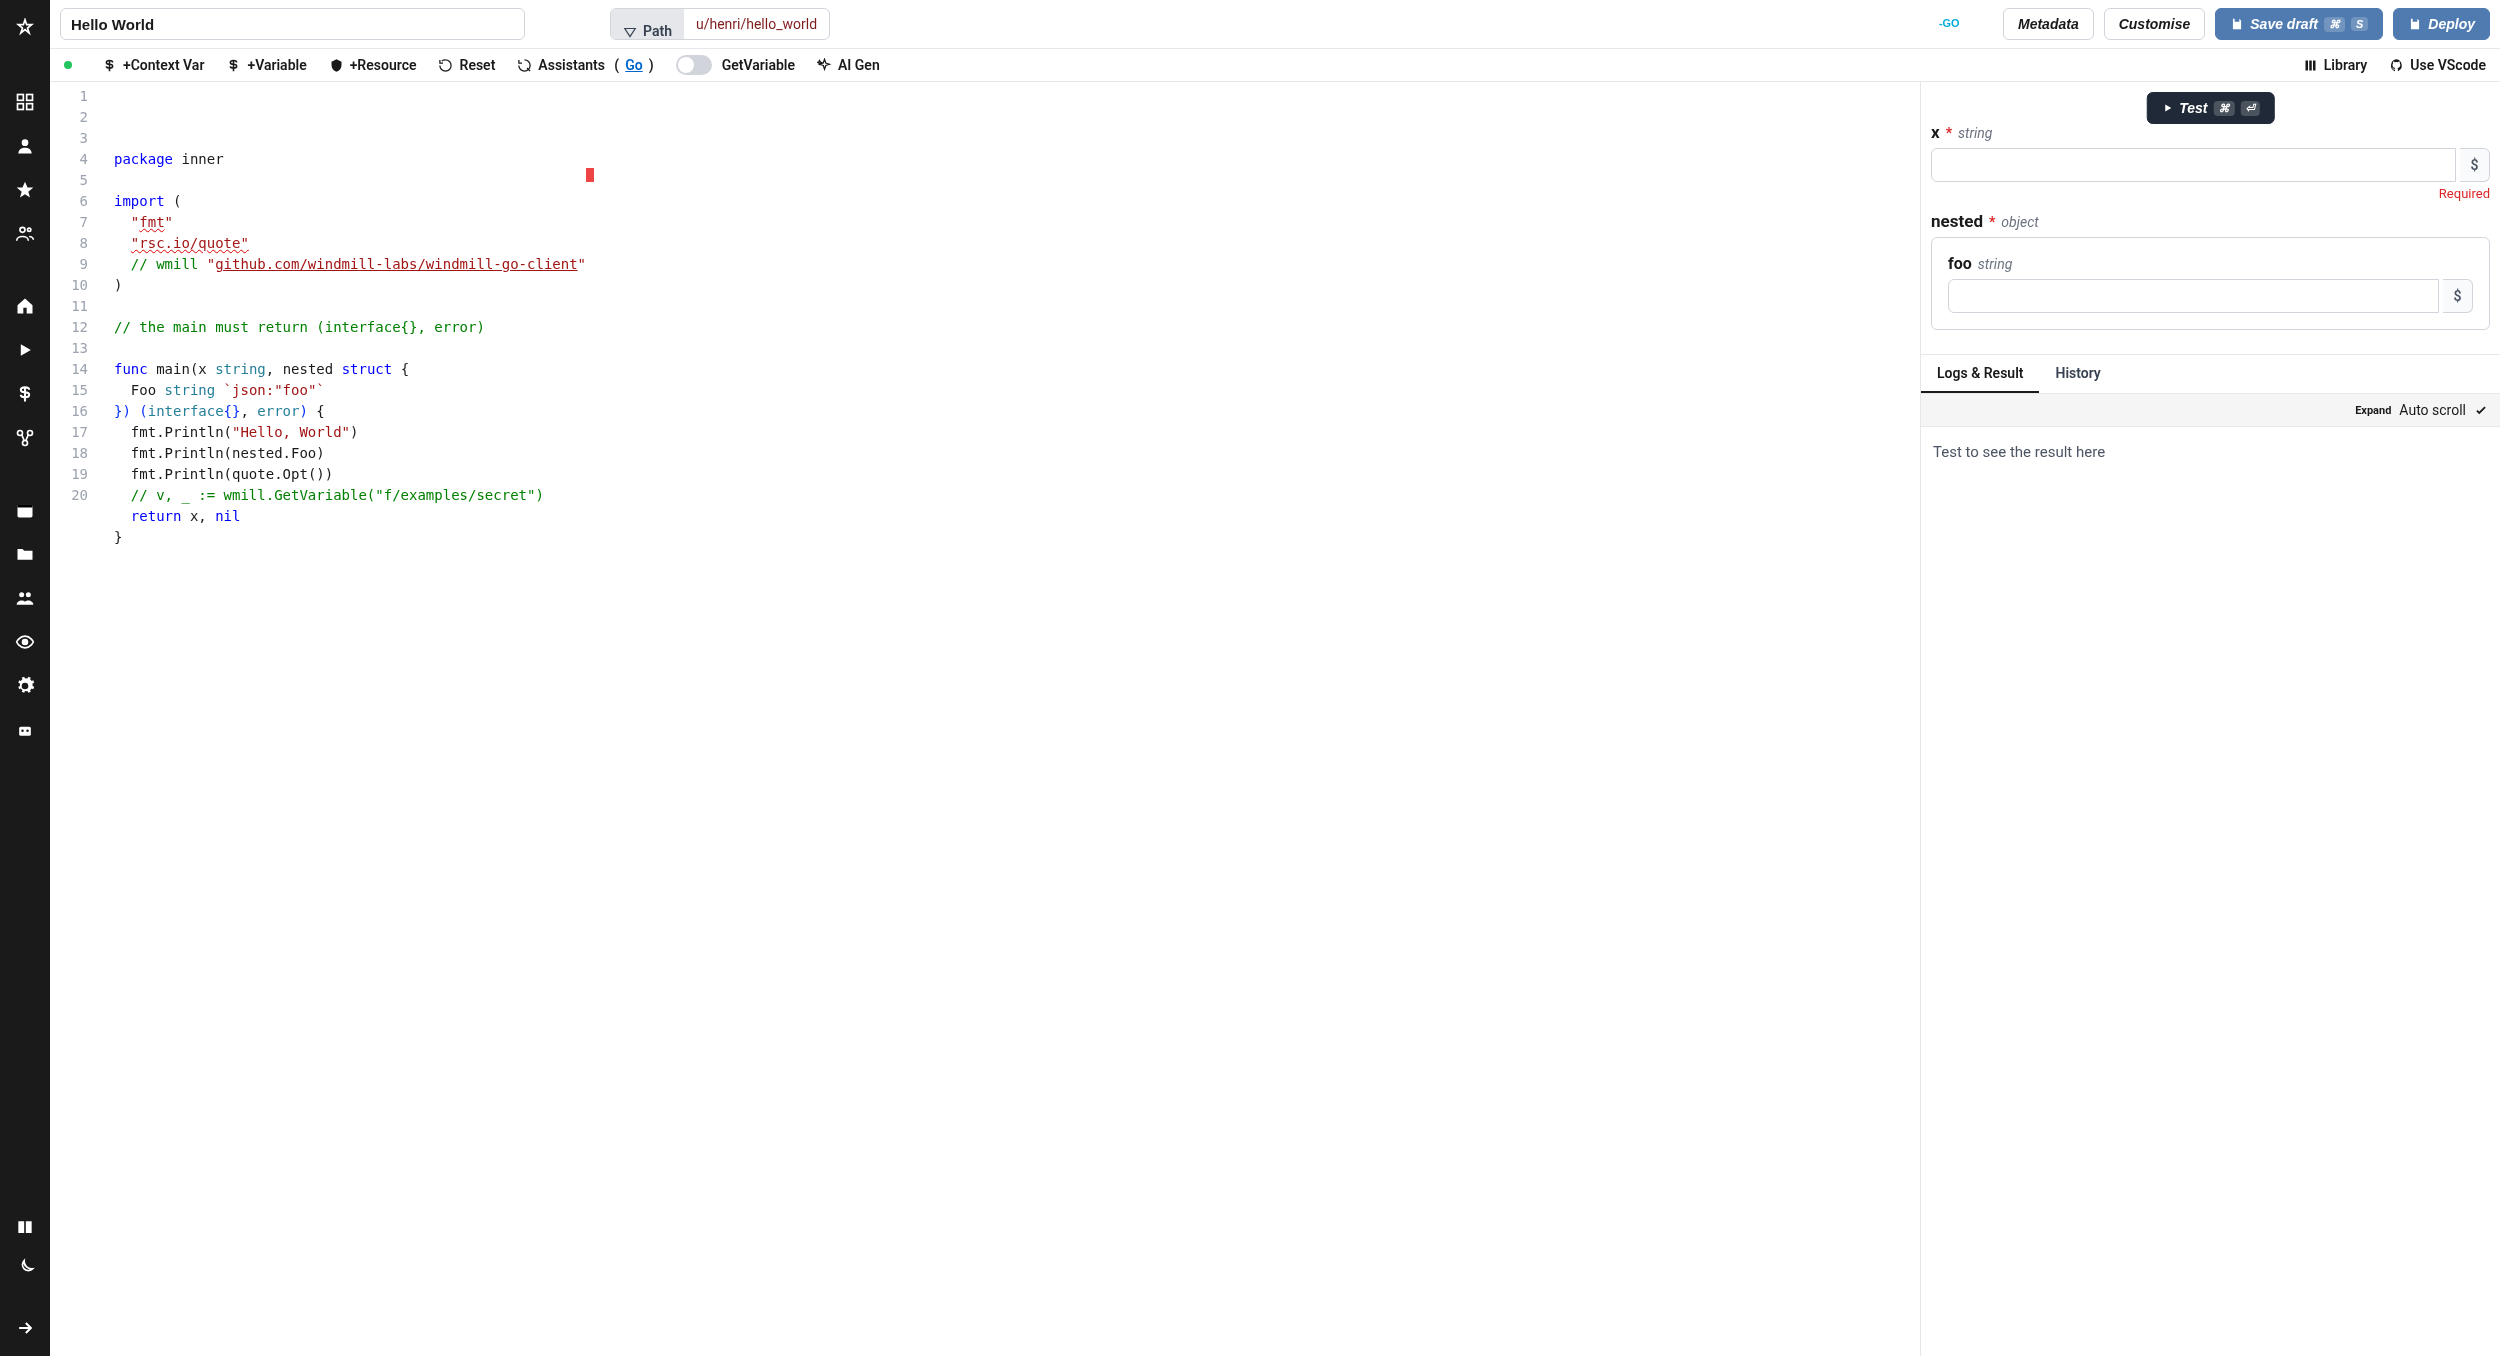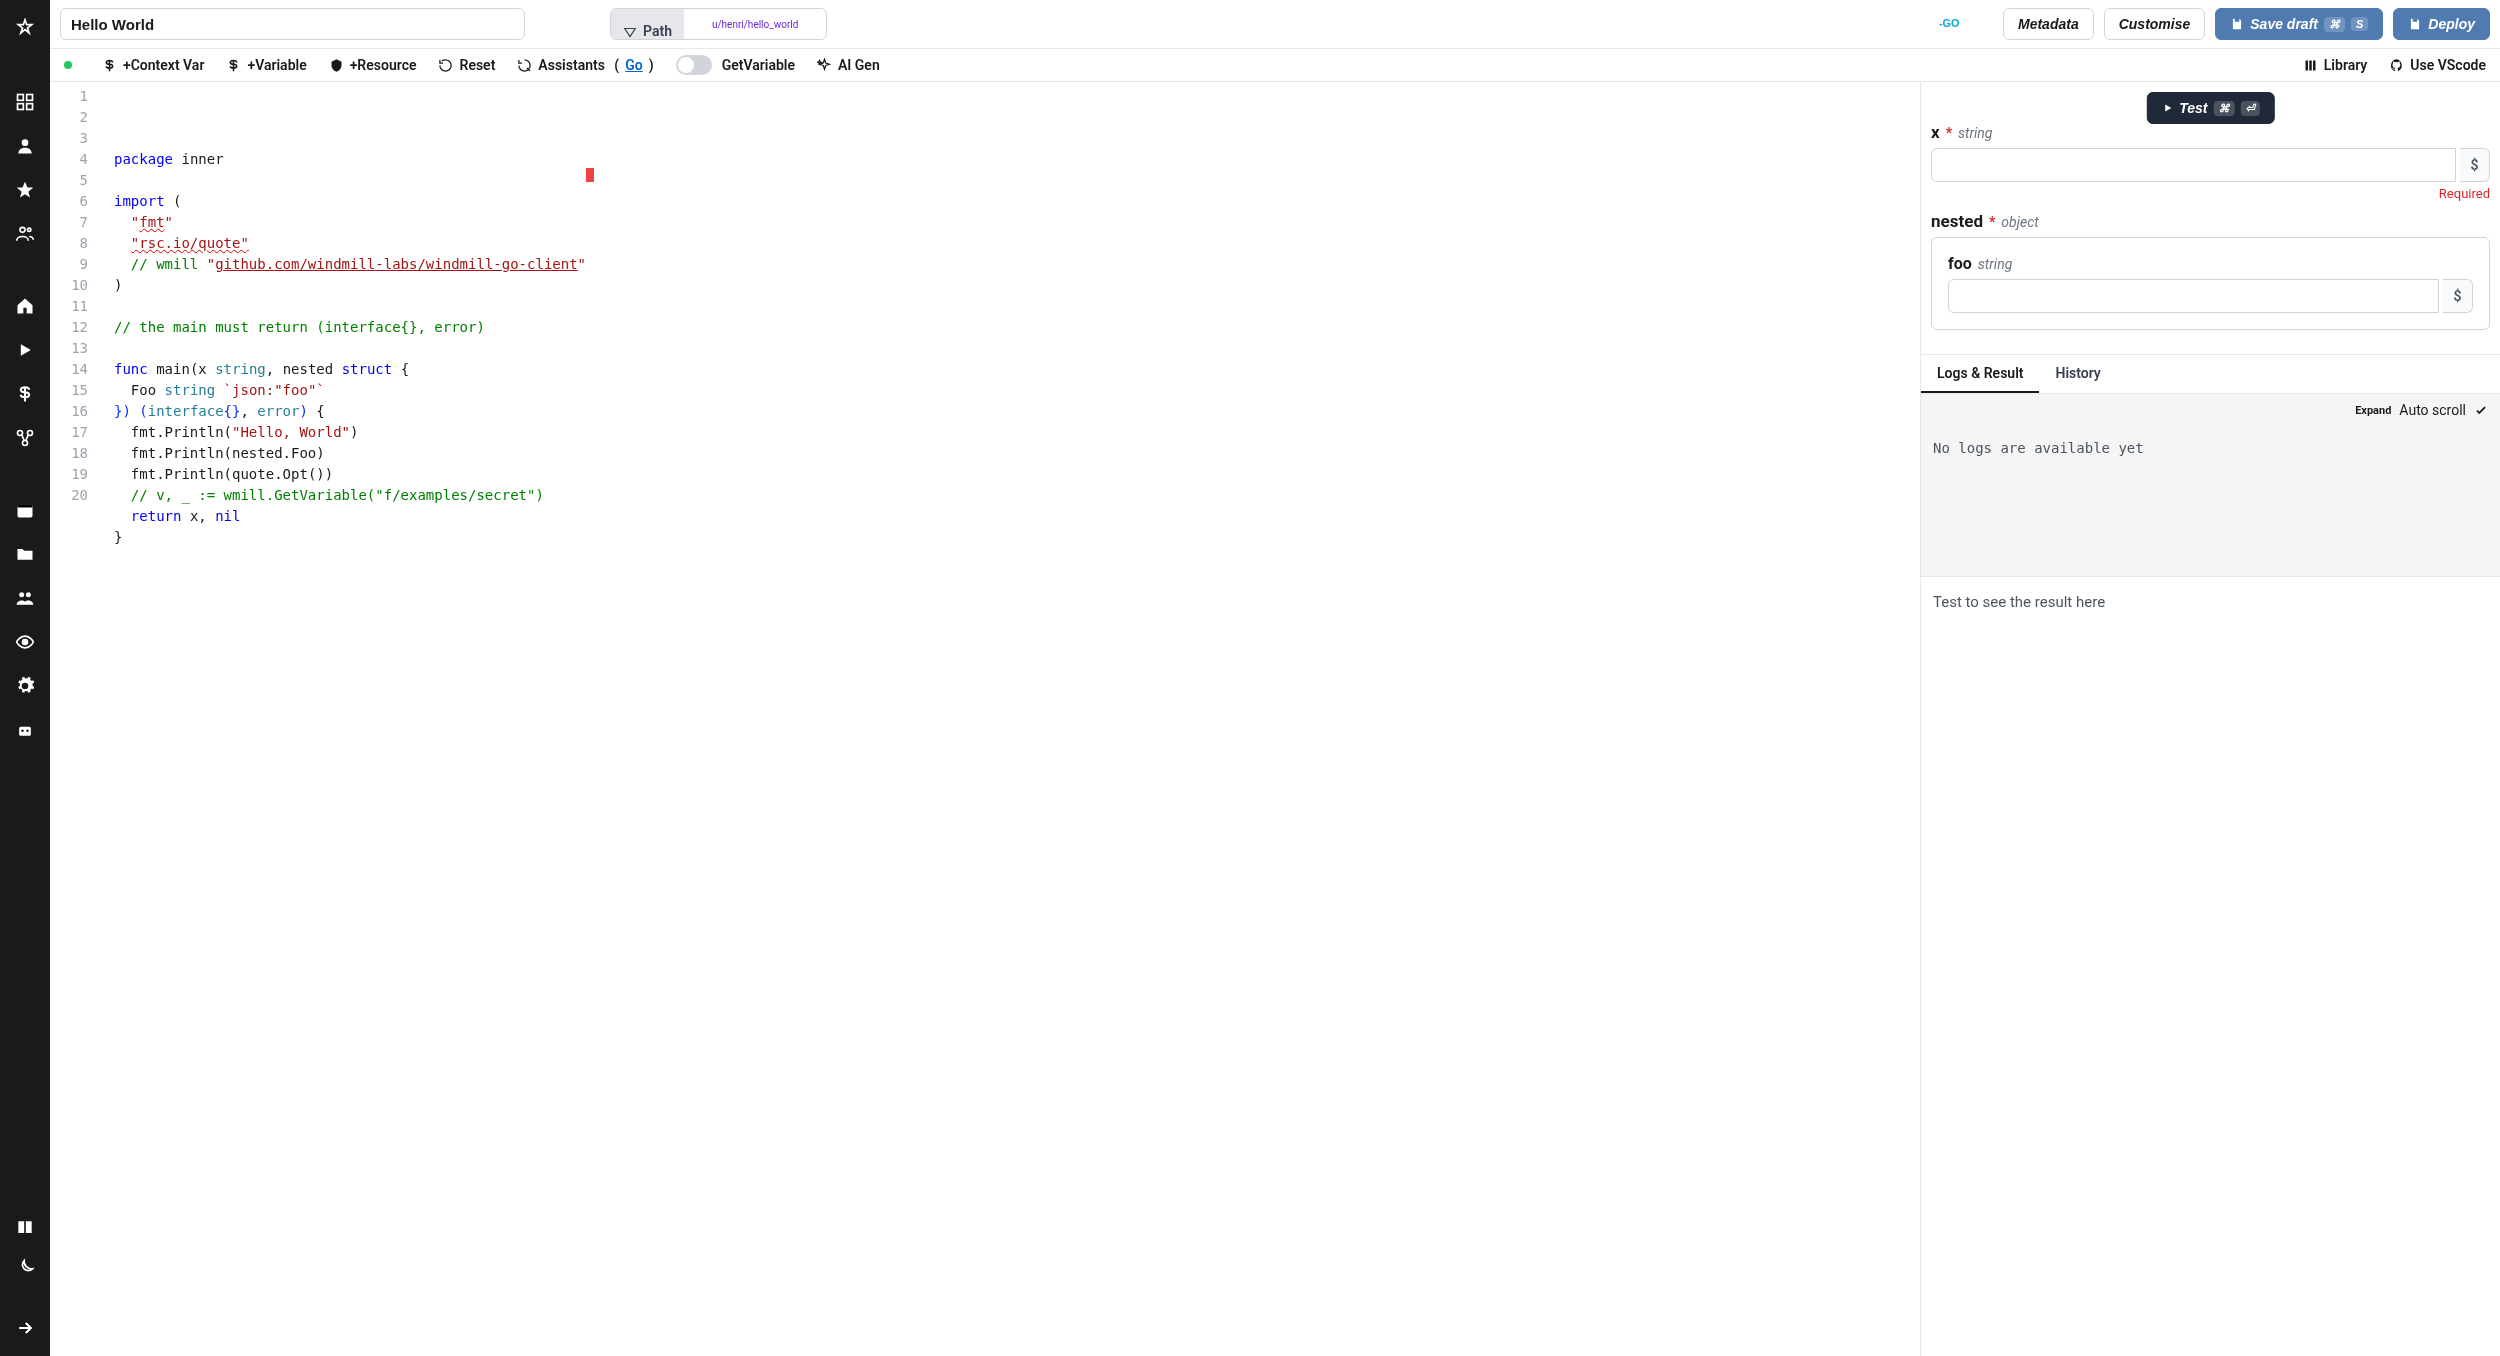--- a/index.html
+++ b/index.html
@@ -84,25 +84,25 @@
     background: #e5e7eb;
     padding: 0 12px;
     display: flex;
     align-items: flex-end;
     gap: 6px;
     font-weight: 600;
     color: #374151;
     font-size: 14px;
   }
   .path-value {
-    padding: 0 28px;
-    display: flex;
-    align-items: center;
-    color: #6d28d9;
-    font-size: 10px;
+    padding: 0 12px;
+    display: flex;
+    align-items: center;
+    color: #7f1d1d;
+    font-size: 14px;
   }
   .topbar-spacer {
     flex: 1;
   }
   .go-logo {
     margin: 0 20px;
     color: #00ADD8;
     font-weight: 700;
     display: flex;
     align-items: center;
@@ -671,19 +671,18 @@
             <div class="logs-tab active">Logs &amp; Result</div>
             <div class="logs-tab">History</div>
           </div>
           <div class="logs-controls">
             <span class="expand-label">Expand</span>
             <span>Auto scroll</span>
             <svg width="14" height="14" viewBox="0 0 24 24" fill="none" stroke="currentColor" stroke-width="3">
                 <path d="M5 13l4 4L19 7"></path>
               </svg>
           </div>
-          <div class="logs-body">No logs are available yet</div>
           <div class="result-body">Test to see the result here</div>
         </div>
       </div>
     </div>
   </div>
 </div>
 
 </body></html>

